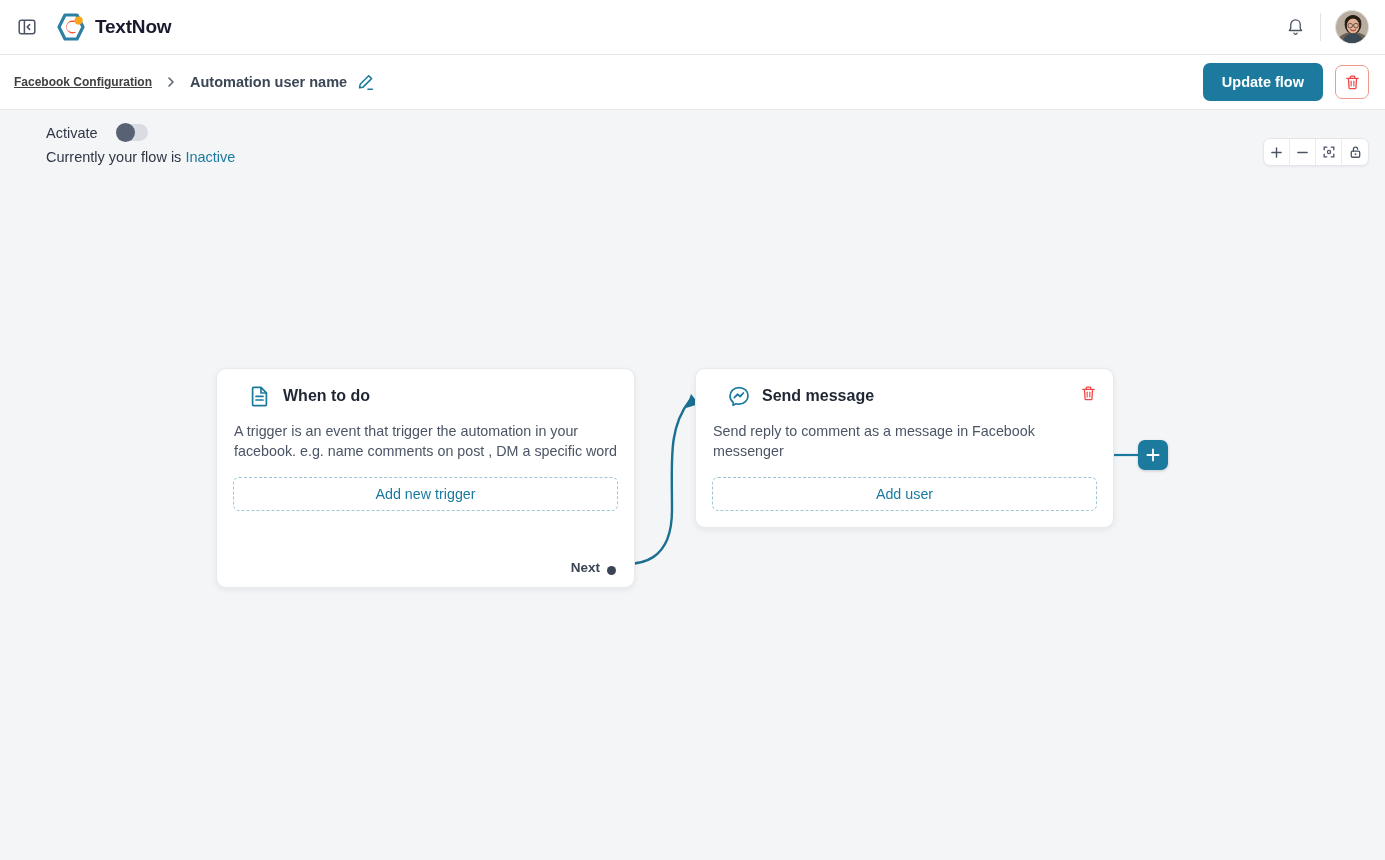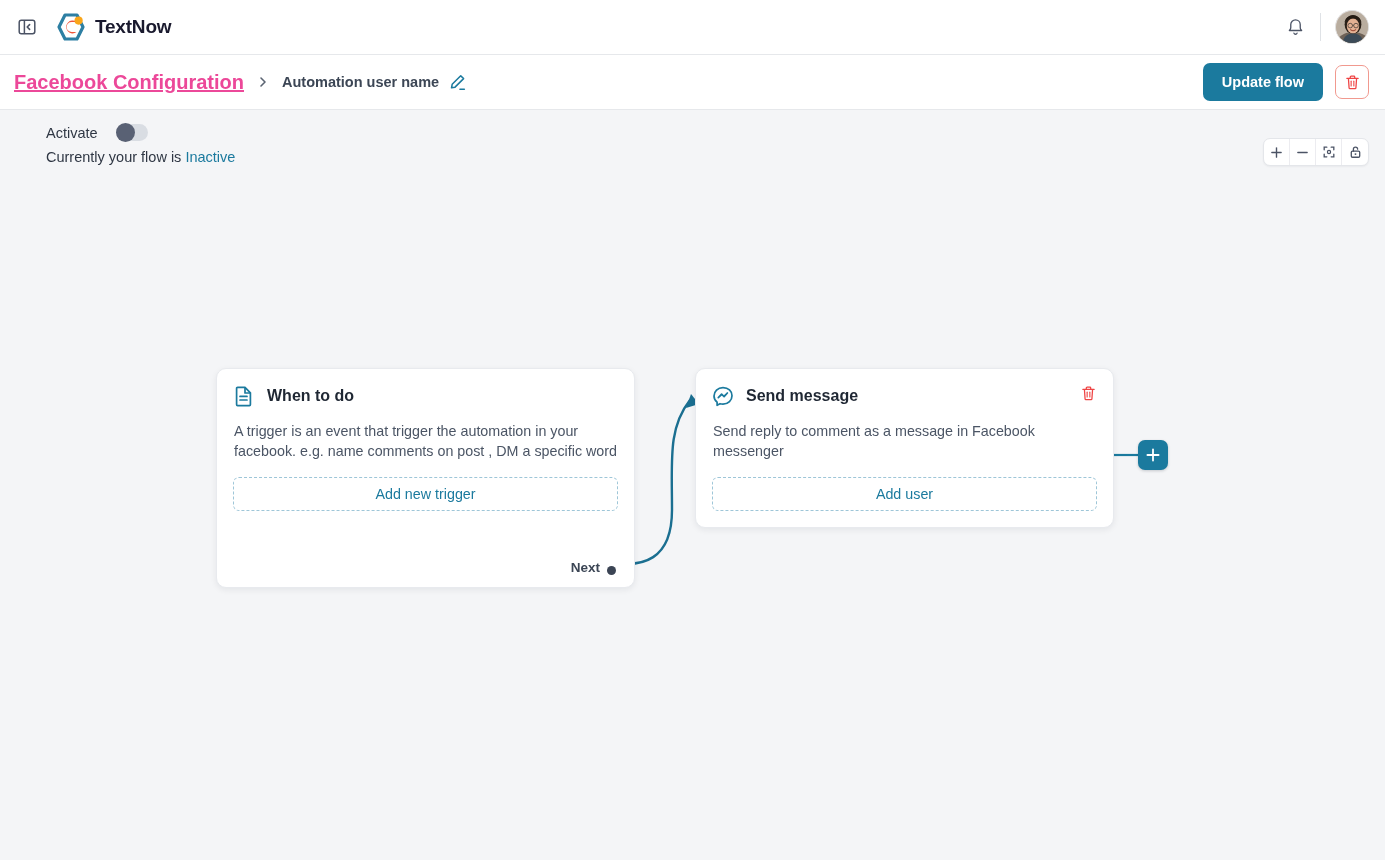--- a/index.html
+++ b/index.html
@@ -51,21 +51,21 @@
 
   
   #crumbbar {
     height: 55px;
     background: #ffffff;
     border-bottom: 1px solid #e6e8eb;
     display: flex; align-items: center;
     padding: 0 16px 0 14px;
   }
   #crumb-link {
-    font-size: 20px; font-weight: bold; color: #ec4899;
+    font-size: 12px; font-weight: bold; color: #404040;
     text-decoration: underline; cursor: pointer;
   }
   #crumb-sep { margin: 0 12px; color: #5b6472; display: flex; align-items: center; }
   #crumb-current {
     font-size: 14.5px; font-weight: bold; color: #3c4655;
   }
   #crumb-edit { margin-left: 9px; cursor: pointer; display: flex; align-items: center; }
   #crumb-actions { margin-left: auto; display: flex; align-items: center; gap: 12px; }
   #update-flow-btn {
     background: #1b7a9e; color: #fff;
@@ -121,21 +121,21 @@
     background: #fff;
     border: 1px solid #e8eaee;
     border-radius: 10px;
     box-shadow: 0 2px 6px rgba(16,24,40,.07);
   }
   #node-trigger { left: 216px; top: 198px; width: 419px; height: 220px; }
   #node-message { left: 695px; top: 198px; width: 419px; height: 160px; }
 
   .node-head {
     display: flex; align-items: center;
-    padding: 16px 16px 0 16px;
+    padding: 16px 16px 0 32px;
     position: relative;
   }
   .node-icon { margin-right: 12px; display: flex; align-items: center; }
   .node-title { font-size: 16px; font-weight: bold; color: #1f2733; }
   .node-del {
     position: absolute; right: 16px; top: 16px;
     cursor: pointer; display: flex; align-items: center;
   }
   .node-desc {
     padding: 14px 17px 0 17px;

